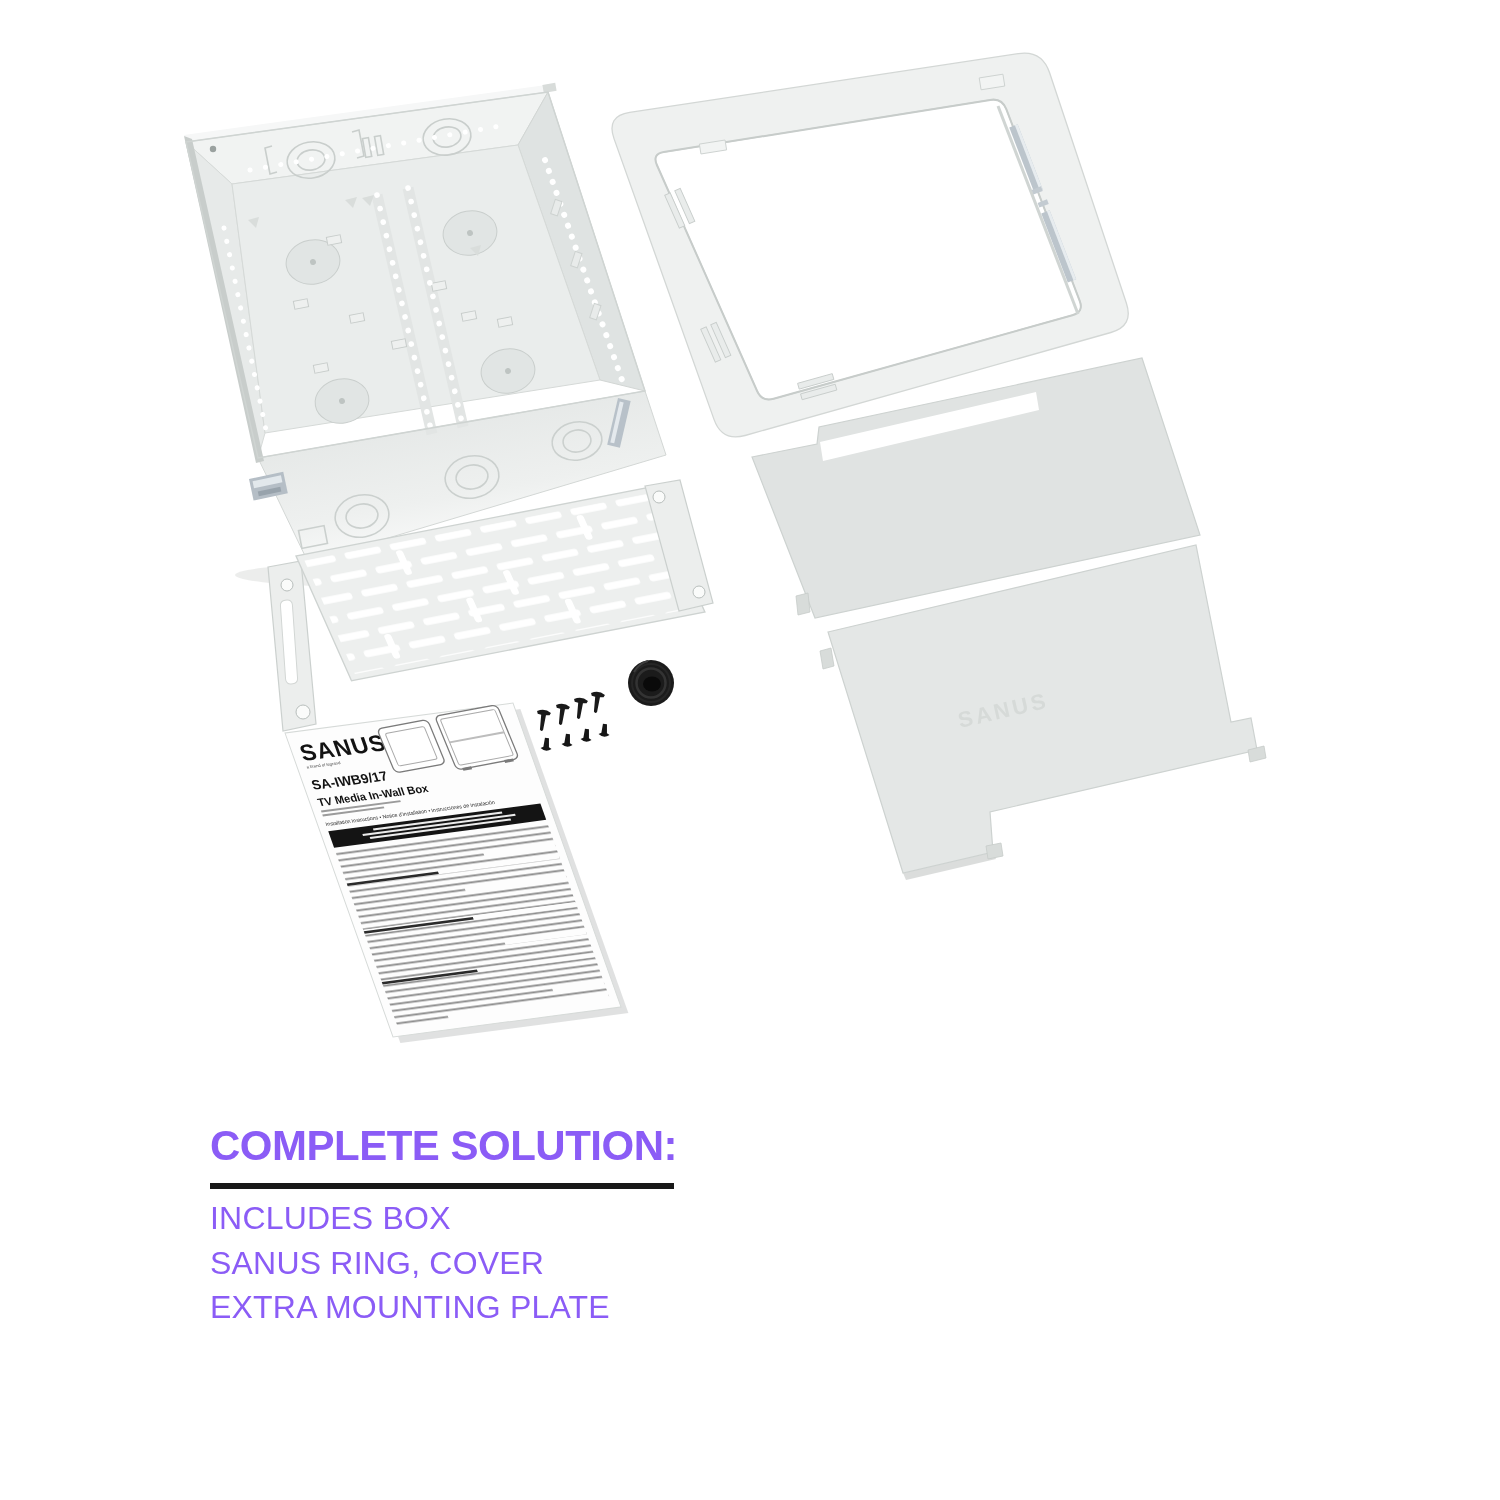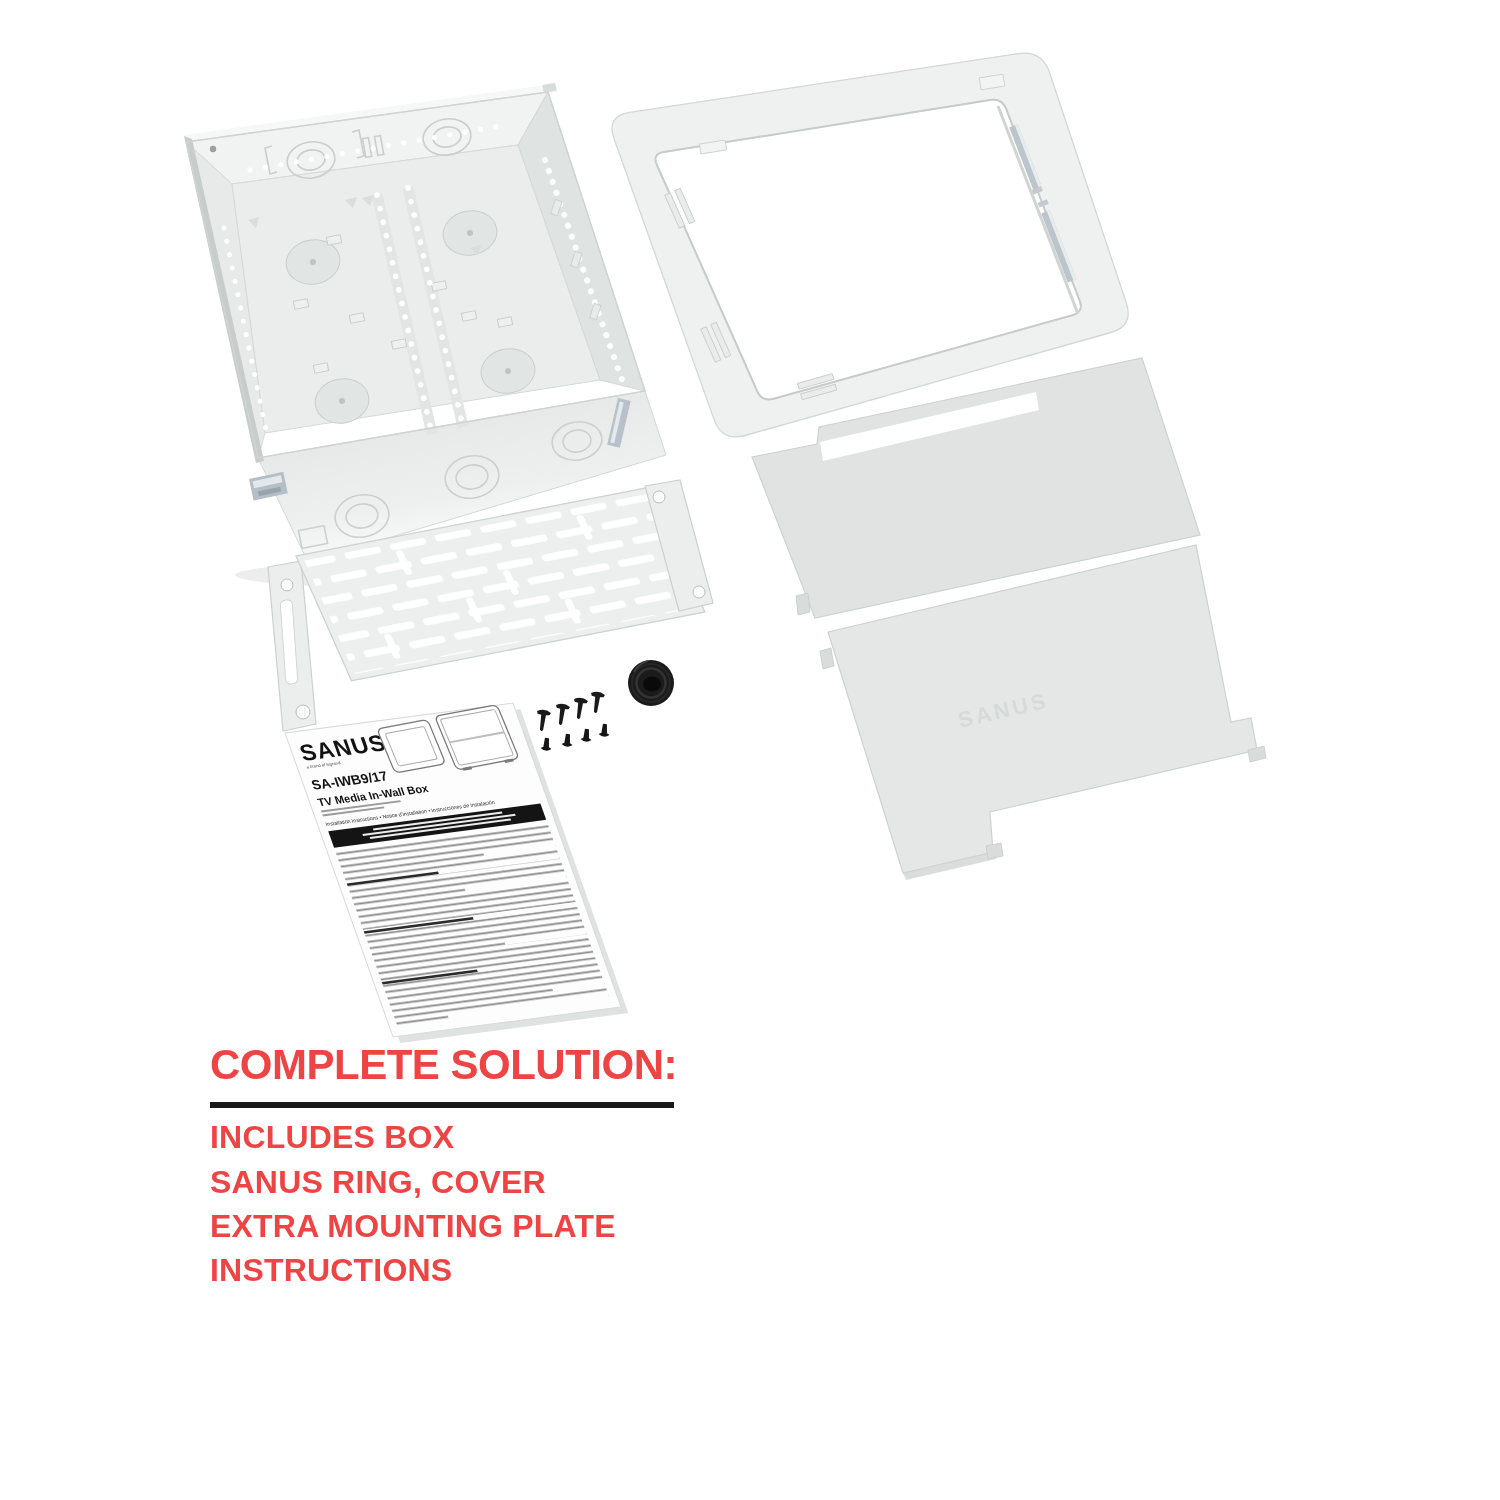--- a/index.html
+++ b/index.html
@@ -1,23 +1,23 @@
 <!DOCTYPE html>
 <html><head>
 <meta charset="utf-8">
 <style>
   html,body{margin:0;padding:0;background:#ffffff;}
   #canvas{position:relative;width:1500px;height:1500px;background:#ffffff;overflow:hidden;
           font-family:"Liberation Sans", sans-serif;}
   #photo{position:absolute;left:0;top:0;}
-  .caption{position:absolute;left:210px;top:1043px;width:780px;color:#ef4444;}
+  .caption{position:absolute;left:210px;top:1124px;width:780px;color:#8b5cf6;}
   .caption-heading{font-size:42px;font-weight:bold;letter-spacing:-0.5px;line-height:1.05;}
   .caption-rule{width:464px;height:6px;background:#181818;margin-top:15px;}
   .caption-list{list-style:none;margin:7px 0 0 0;padding:0;font-size:32px;line-height:44.4px;
-                font-weight:bold;letter-spacing:0.2px;}
+                font-weight:normal;letter-spacing:0.2px;}
 </style>
 </head>
 <body>
 
 <div id="canvas">
 
 <svg id="photo" width="1500" height="1500" viewBox="0 0 1500 1500">
   <defs>
     <linearGradient id="frontWall" x1="450" y1="400" x2="480" y2="570" gradientUnits="userSpaceOnUse">
       <stop offset="0" stop-color="#e4e7e6"></stop>
@@ -318,17 +318,16 @@
   </g>
 </svg>
 
   <div class="caption">
     <div class="caption-heading">COMPLETE SOLUTION:</div>
     <div class="caption-rule"></div>
     <ul class="caption-list">
       <li>INCLUDES BOX</li>
       <li>SANUS RING, COVER</li>
       <li>EXTRA MOUNTING PLATE</li>
-      <li>INSTRUCTIONS</li>
     </ul>
   </div>
 
 </div>
 
 </body></html>

